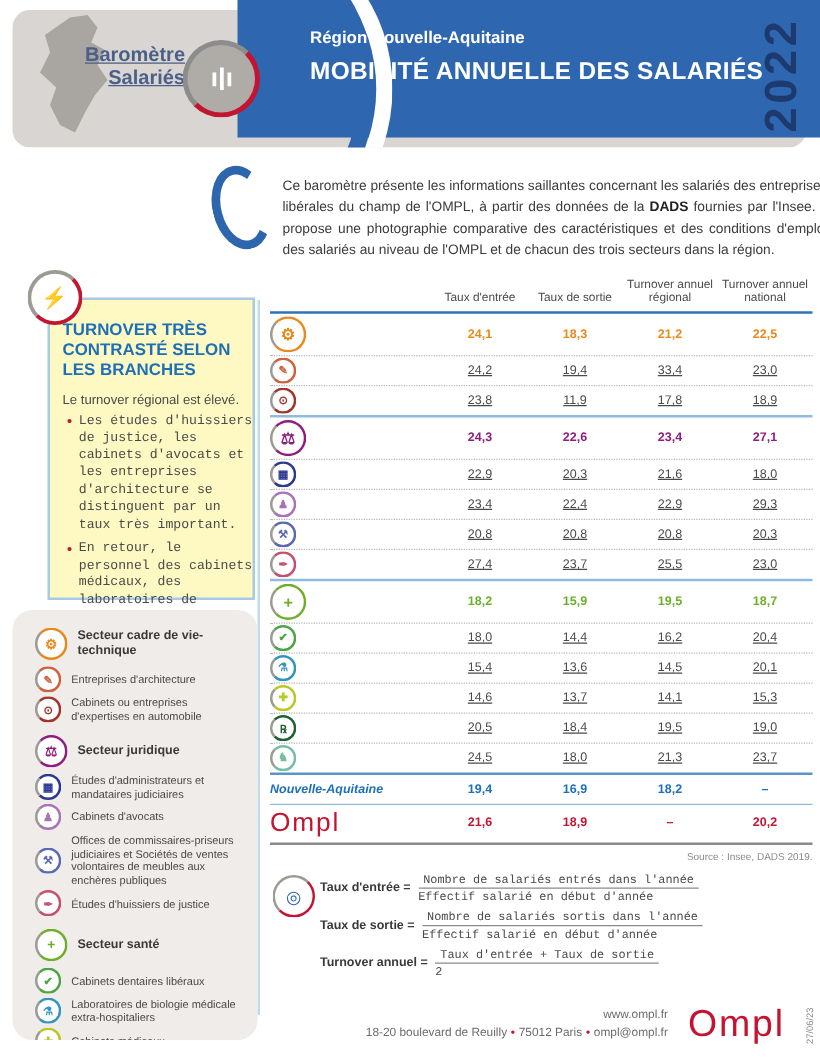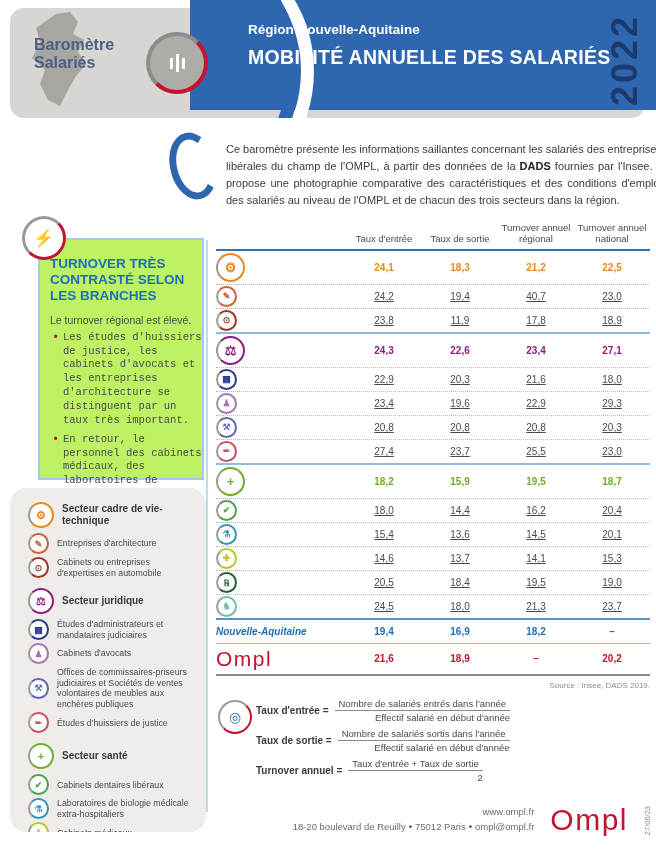--- a/index.html
+++ b/index.html
@@ -7,22 +7,22 @@
         font-family:"Liberation Sans",sans-serif;color:#4a4a4a;}
 
   
   .header{position:absolute;left:0;top:0;width:656px;height:118px;overflow:hidden;}
   .hgray{position:absolute;left:10px;top:8px;width:635px;height:110px;background:#d8d5d2;border-radius:14px;z-index:1;}
   .hblue{position:absolute;left:190px;top:0;width:466px;height:110px;background:#2f66b0;z-index:2;}
   .arc{position:absolute;border-radius:50%;border:13px solid transparent;z-index:3;}
   .arc.white{left:118px;top:-48px;width:170px;height:212px;border-right-color:#ffffff;}
   .arc.blue{left:104px;top:-48px;width:170px;height:212px;border-right-color:#2f66b0;}
   .map{position:absolute;left:18px;top:12px;z-index:2;}
-  .brand{position:absolute;left:34px;top:36px;width:114px;text-align:left;z-index:4;
-         font-weight:bold;color:#4c5f86;font-size:16px;line-height:1.12;}
+  .brand{position:absolute;left:34px;top:36px;width:114px;text-align:right;z-index:4;
+         font-weight:bold;color:#4c5f86;font-size:16px;line-height:1.12;text-decoration:underline;}
   .logo-circle{position:absolute;left:146px;top:32px;width:54px;height:54px;border-radius:50%;
          background:#afaba7;border:4px solid #c31432;border-left-color:#8c8c8c;border-top-color:#8c8c8c;
          display:flex;align-items:center;justify-content:center;z-index:4;}
   .bars{display:flex;gap:3px;align-items:center;}
   .bars i{display:block;width:3px;background:#ffffff;}
   .bars i:nth-child(1){height:11px;} .bars i:nth-child(2){height:18px;} .bars i:nth-child(3){height:11px;}
   .hregion{position:absolute;left:248px;top:22px;z-index:4;color:#ffffff;font-weight:bold;font-size:13.5px;}
   .htitle{position:absolute;left:248px;top:46px;z-index:4;color:#ffffff;font-weight:bold;font-size:19.5px;letter-spacing:.3px;}
   .hyear{position:absolute;right:10px;top:10px;height:96px;z-index:4;color:#1c3a6e;font-weight:bold;
          font-size:36px;letter-spacing:3px;writing-mode:vertical-rl;transform:rotate(180deg);}
@@ -32,21 +32,21 @@
           border-right-color:transparent;border-radius:50%;transform:rotate(-14deg);}
   .intro{position:absolute;left:214px;top:130px;width:436px;font-size:11px;line-height:1.55;
          text-align:justify;color:#3c3c3c;margin-left:12px;}
   .intro b{color:#222;}
 
   
   .bulb-badge{position:absolute;left:22px;top:216px;width:38px;height:38px;border-radius:50%;background:#fff;
          border:3px solid #c31432;border-left-color:#9b9b94;border-top-color:#9b9b94;z-index:3;
          display:flex;align-items:center;justify-content:center;color:#2e66ae;font-size:17px;}
   .sbox{position:absolute;left:38px;top:238px;width:166px;height:242px;border:2px solid #a7cbe5;
-        padding:16px 0 8px 10px;box-sizing:border-box;background:#bef264;}
+        padding:16px 0 8px 10px;box-sizing:border-box;background:#fef9c3;}
   .stitle{color:#1d70b7;font-weight:bold;font-size:13.5px;line-height:1.2;margin-bottom:8px;}
   .slead{font-size:10.5px;line-height:1.35;margin-bottom:4px;}
   .sbullets{margin:0;padding-left:13px;font-size:10.5px;line-height:1.32;}
   .sbullets li{margin-bottom:5px;list-style:none;position:relative;font-family:Liberation Mono, monospace;}
   .sbullets li::before{content:"•";color:#c31432;position:absolute;left:-11px;font-size:12px;}
   .vdivider{position:absolute;left:206px;top:240px;width:2px;height:572px;background:#bfdcef;}
 
   
   .legend{position:absolute;left:10px;top:488px;width:196px;height:344px;background:#efece9;border-radius:16px;
           padding:14px 8px 8px 18px;box-sizing:border-box;display:flex;flex-direction:column;gap:3px;overflow:hidden;}
@@ -87,21 +87,21 @@
   .ologo.tbl{font-size:21px;}
   .source{margin-top:5px;text-align:right;font-size:8px;color:#8a8a8a;}
 
   
   .loupe-badge{position:absolute;left:218px;top:700px;width:30px;height:30px;border-radius:50%;background:#fff;
         border:2.5px solid #c31432;border-left-color:#9b9b94;border-top-color:#9b9b94;
         display:flex;align-items:center;justify-content:center;color:#2e66ae;font-size:14px;}
   .formulas{position:absolute;left:256px;top:698px;width:394px;}
   .formula{display:flex;align-items:center;gap:6px;margin-bottom:5px;}
   .flabel{font-weight:bold;font-size:10px;color:#3a3a3a;flex:none;}
-  .frac{display:inline-block;text-align:right;font-size:9.5px;color:#4a4a4a;}
+  .frac{display:inline-block;text-align:left;font-size:9.5px;color:#4a4a4a;font-family:Liberation Mono, monospace;}
   .frac .num{display:block;border-bottom:1px solid #8a8a8a;padding:0 4px 1px;}
   .frac .den{display:block;padding-top:1px;}
   .fnote{font-size:9.5px;color:#4a4a4a;margin-top:4px;}
 
   
   .footer{position:absolute;right:28px;bottom:12px;display:flex;align-items:center;gap:16px;}
   .addr{text-align:right;font-size:9.5px;color:#6b6b6b;line-height:1.55;}
   .addr .bullet{color:#c31432;font-weight:bold;padding:0 3px;}
   .ologo.big{font-size:30px;}
   .pdate{position:absolute;right:4px;bottom:14px;font-size:7.5px;color:#8a8a8a;
@@ -221,21 +221,21 @@
       <span class="cell">18,3</span>
       <span class="cell">21,2</span>
       <span class="cell">22,5</span>
     </div>
     <div class="trow item" style="--c: #D0603C;">
       <span class="lab">
           <span class="badge sm">✎</span>
         </span>
       <span class="cell">24,2</span>
       <span class="cell">19,4</span>
-      <span class="cell">40,7</span>
+      <span class="cell">33,4</span>
       <span class="cell">23,0</span>
     </div>
     <div class="trow item" style="--c: #A23327;">
       <span class="lab">
           <span class="badge sm">⊙</span>
         </span>
       <span class="cell">23,8</span>
       <span class="cell">11,9</span>
       <span class="cell">17,8</span>
       <span class="cell">18,9</span>
@@ -256,21 +256,21 @@
       <span class="cell">22,9</span>
       <span class="cell">20,3</span>
       <span class="cell">21,6</span>
       <span class="cell">18,0</span>
     </div>
     <div class="trow item" style="--c: #AA72B5;">
       <span class="lab">
           <span class="badge sm">♟</span>
         </span>
       <span class="cell">23,4</span>
-      <span class="cell">19,6</span>
+      <span class="cell">22,4</span>
       <span class="cell">22,9</span>
       <span class="cell">29,3</span>
     </div>
     <div class="trow item" style="--c: #5B68B5;">
       <span class="lab">
           <span class="badge sm">⚒</span>
         </span>
       <span class="cell">20,8</span>
       <span class="cell">20,8</span>
       <span class="cell">20,8</span>

